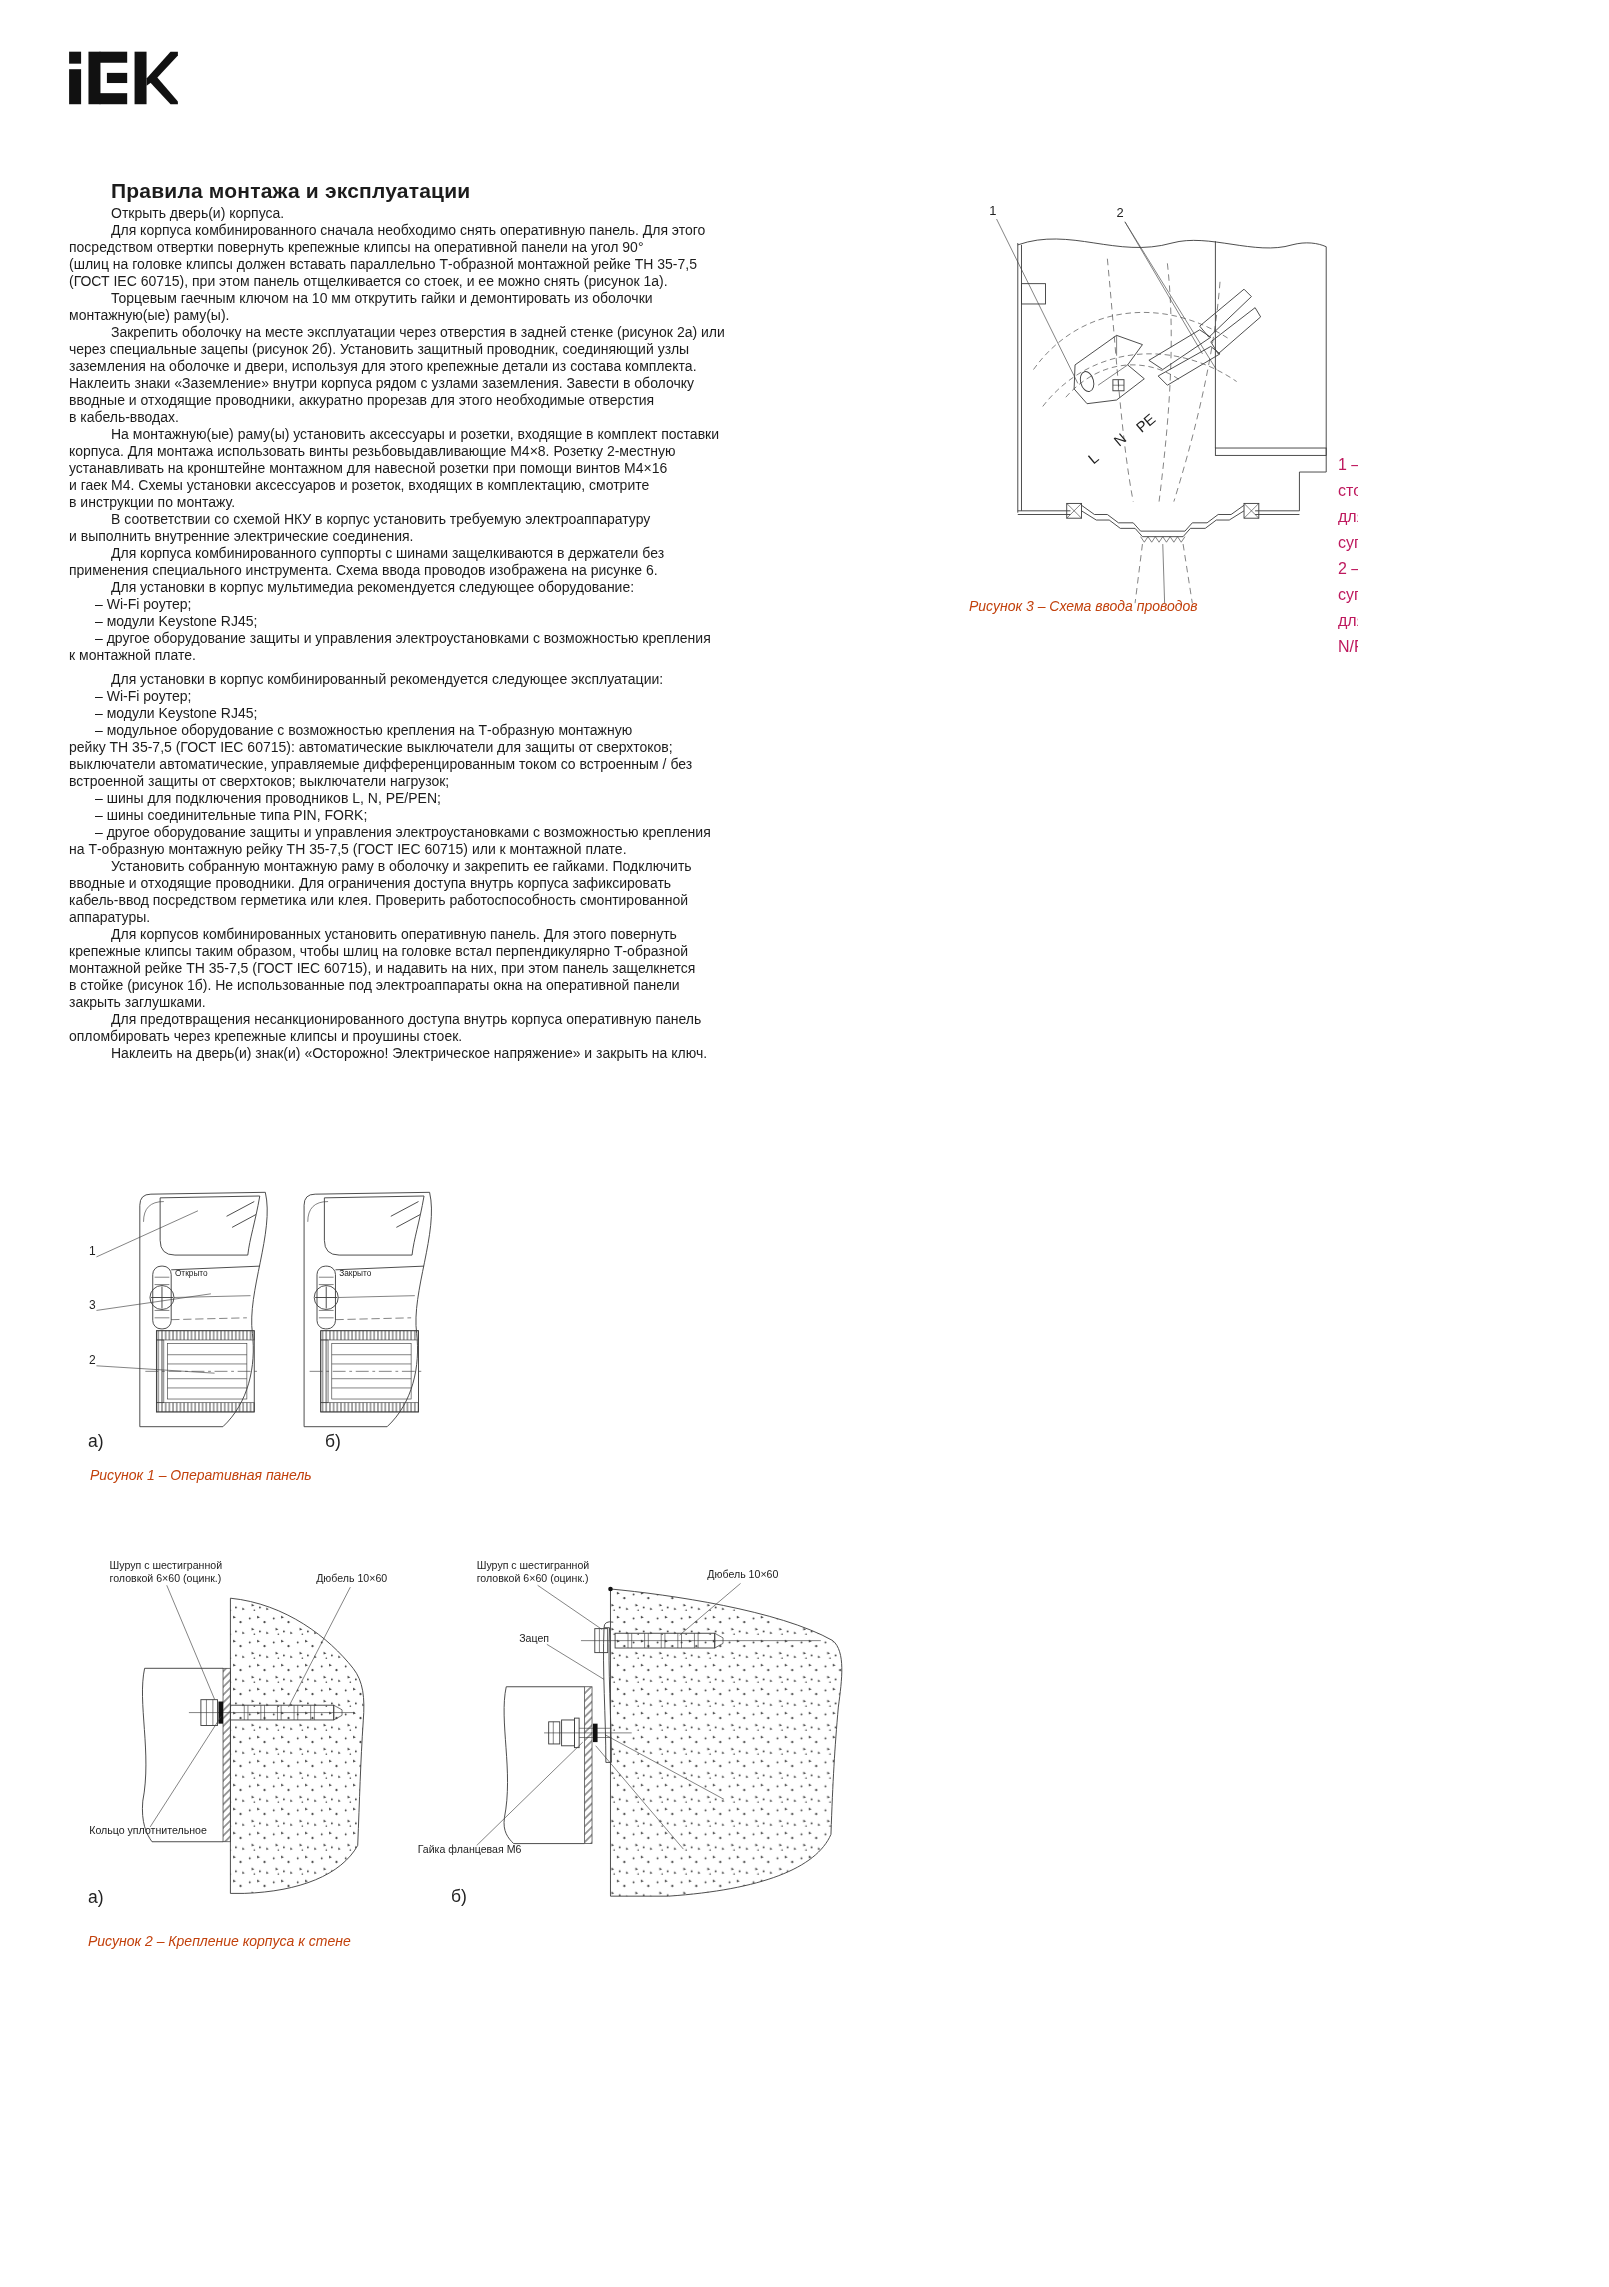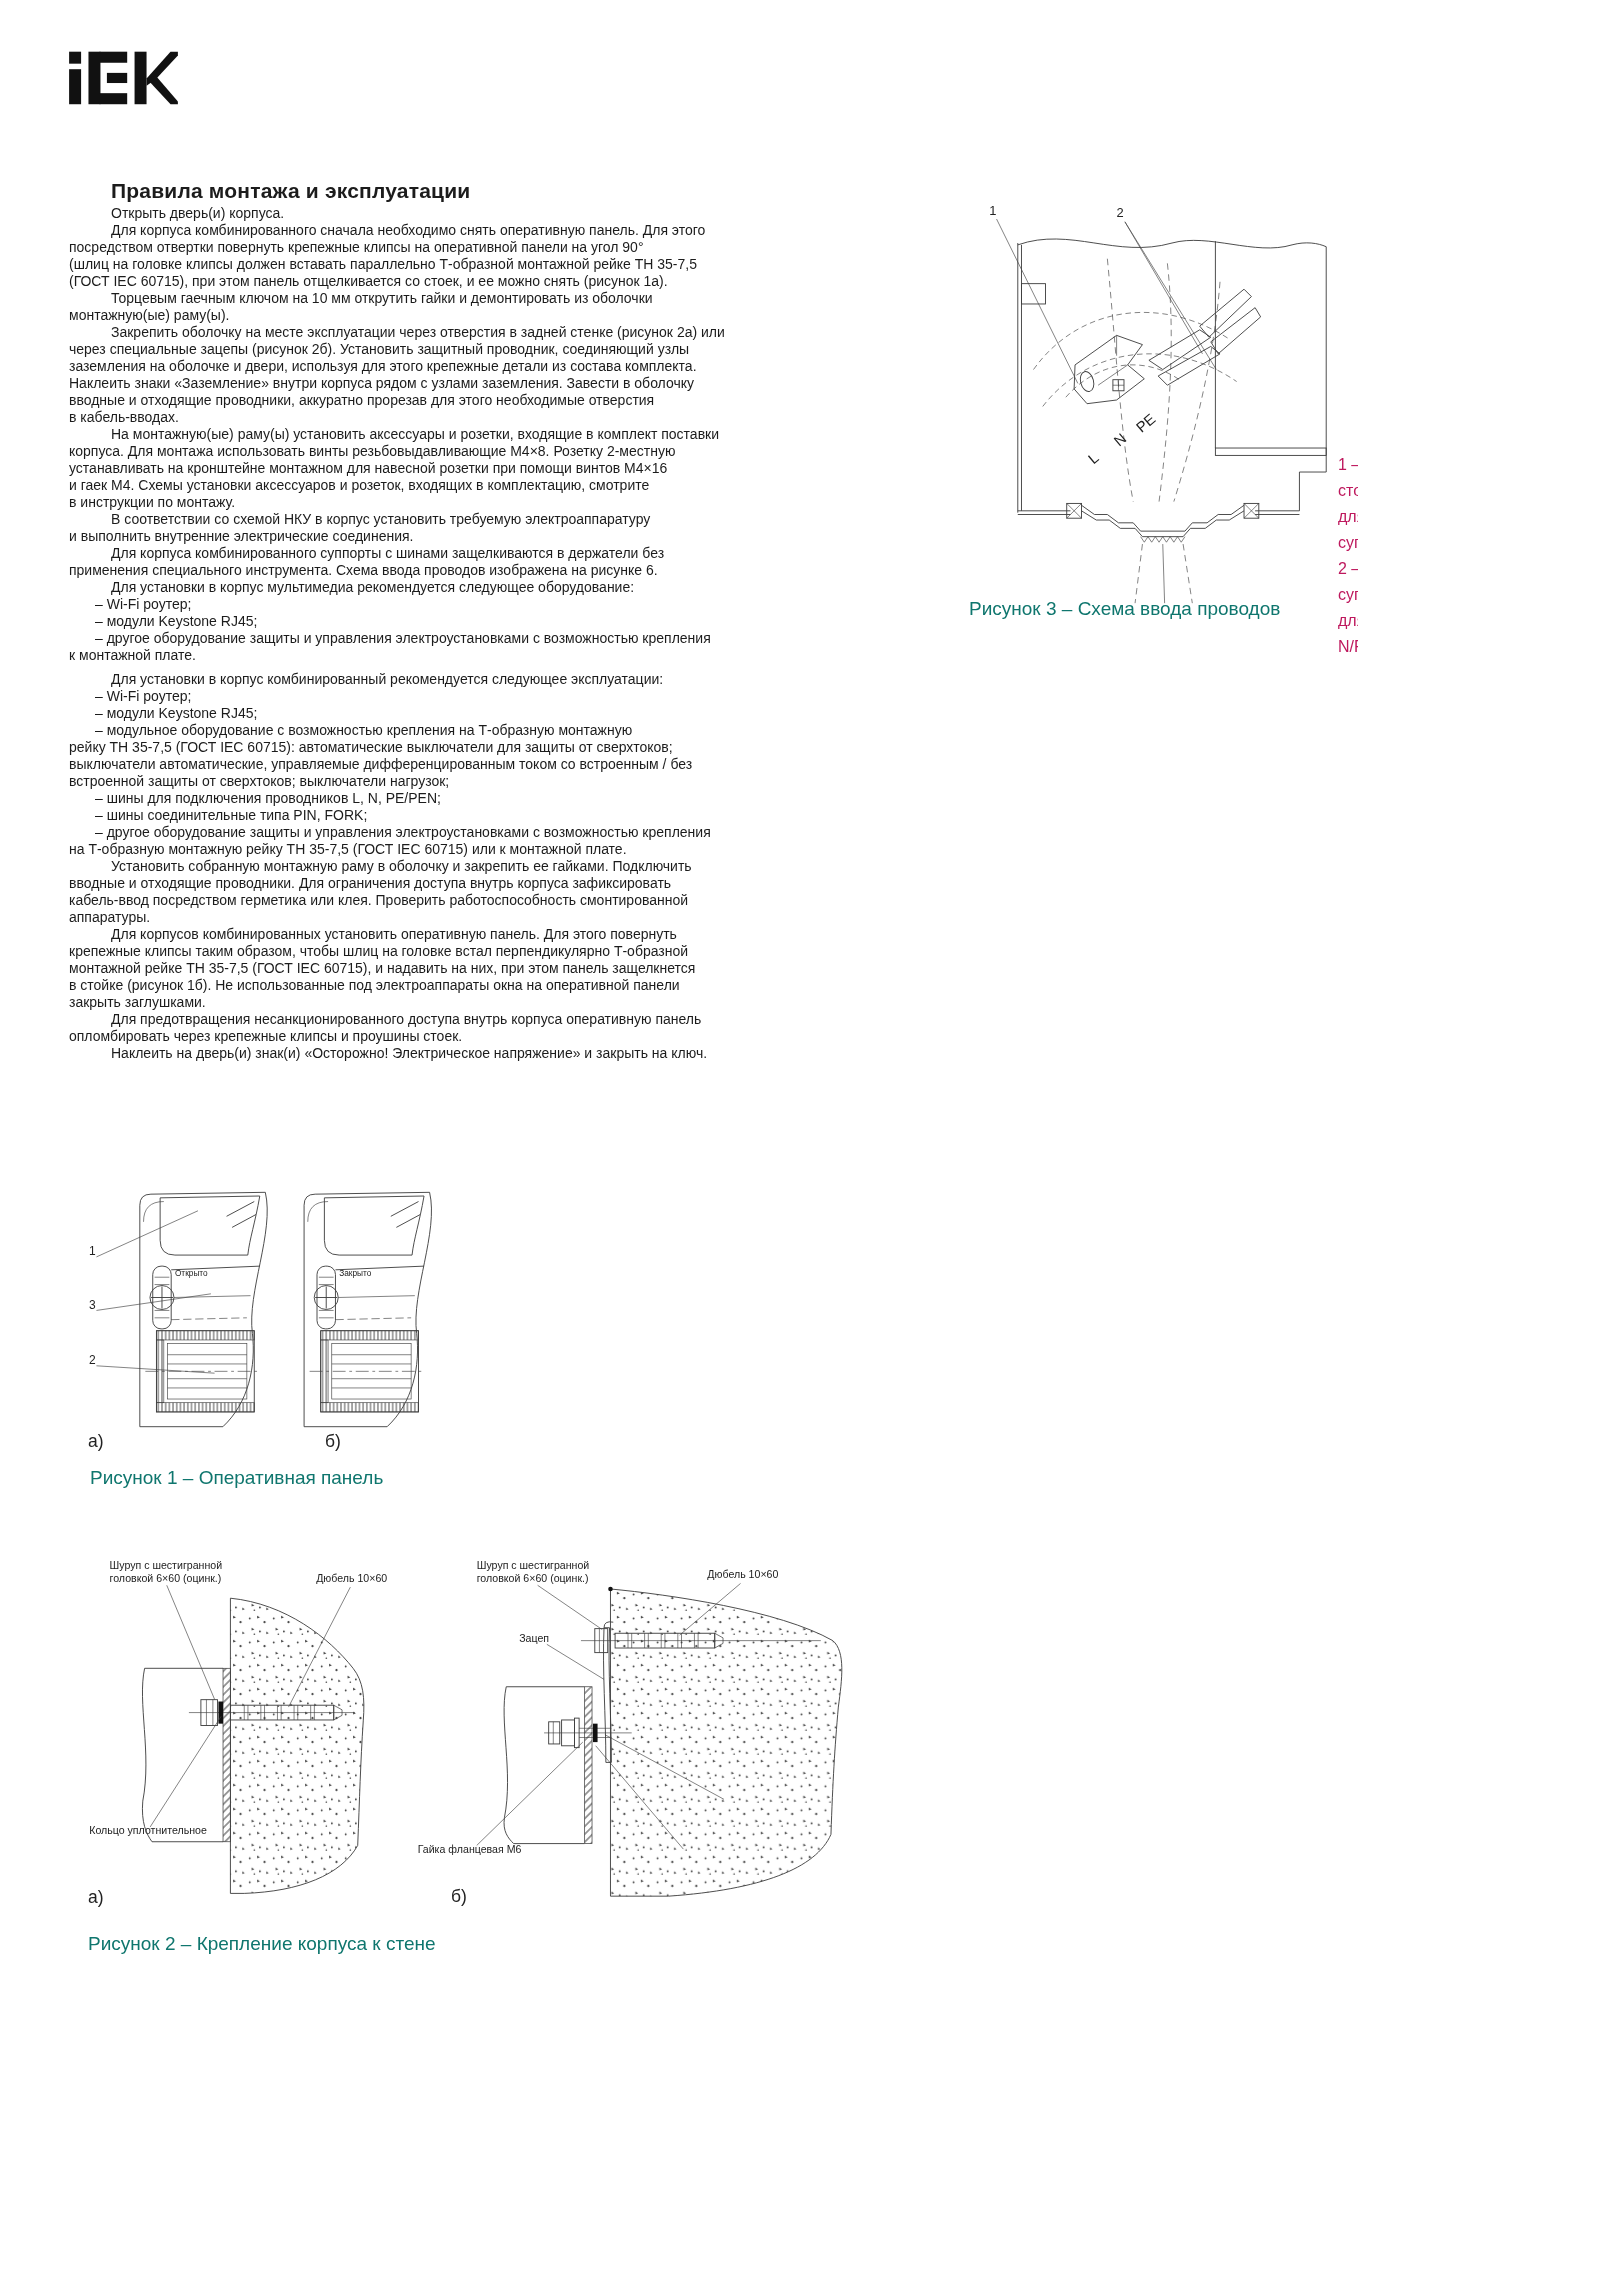--- a/index.html
+++ b/index.html
@@ -7,21 +7,21 @@
         font-family:"Liberation Sans", sans-serif;color:#1c1c1c;overflow:hidden;}
   .abs{position:absolute;}
   
   #text-col{left:69px;top:205px;width:775px;font-size:14px;line-height:17px;}
   #text-col p{margin:0;white-space:pre-line;}
   #text-col p.p{text-indent:42px;}
   #text-col p.li{text-indent:26px;}
   #text-col p.gap{margin-top:7.4px;}
   #doc-title{left:111px;top:179px;font-size:21px;font-weight:bold;letter-spacing:0.2px;}
   
-  .caption{font-size:19px;color:#0f766e;}
+  .caption{font-size:14px;color:#c2410c;font-style:italic;}
   .legend{font-size:16px;line-height:26px;color:#be185d;white-space:pre-line;}
   .sublabel{font-size:17.5px;color:#222;}
   
   svg .ln{stroke:#3f3f3f;stroke-width:1;fill:none;}
   svg .thin{stroke:#3f3f3f;stroke-width:.7;fill:none;}
   svg text{font-family:"Liberation Sans", sans-serif;fill:#222;}
 </style>
 </head>
 <body>
 

